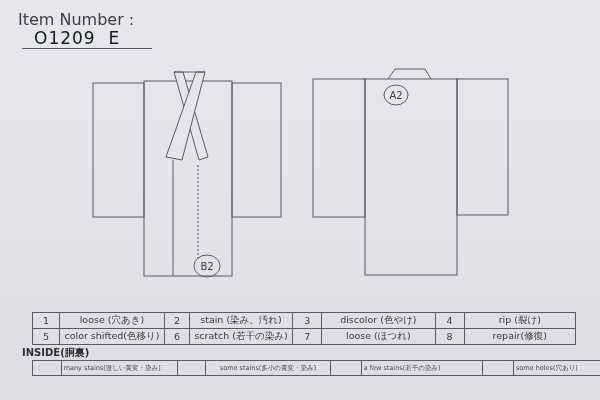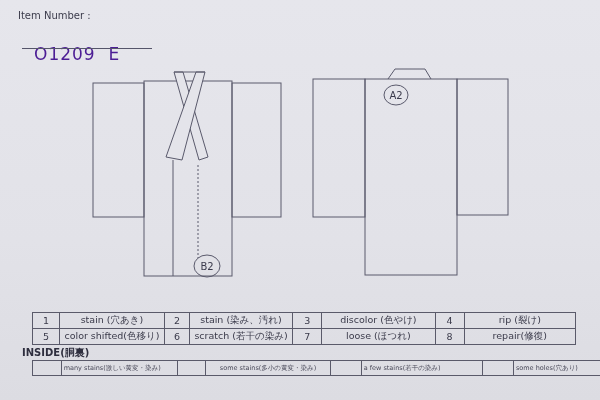--- a/index.html
+++ b/index.html
@@ -1,19 +1,19 @@
 <!DOCTYPE html>
 <html><head>
 <meta charset="utf-8">
 <style>
   html,body{margin:0;padding:0;}
   body{width:600px;height:400px;overflow:hidden;background:#e4e4ea;font-family:"DejaVu Sans",sans-serif;color:#3a3a48;position:relative;}
   .paper{position:absolute;left:0;top:0;width:600px;height:400px;background:linear-gradient(180deg,#e6e6ec 0%,#e2e2e8 60%,#dcdce2 100%);}
-  .item-label{position:absolute;left:18px;top:10px;font-size:10px;color:#3c3c4c;}
-  .item-number{position:absolute;left:34px;top:44px;font-size:17px;letter-spacing:1px;color:#4c1d95;}
+  .item-label{position:absolute;left:18px;top:10px;font-size:16px;color:#3c3c4c;}
+  .item-number{position:absolute;left:34px;top:28px;font-size:17px;letter-spacing:1px;color:#0f172a;}
   .item-line{position:absolute;left:22px;top:48px;width:130px;height:1px;background:#55556a;}
   svg.drawing{position:absolute;left:0;top:0;}
   .tbl{position:absolute;border-collapse:collapse;font-size:9.5px;color:#3a3a4a;}
   .tbl td{border:1px solid #5a5a6a;height:15px;padding:0 3px;text-align:center;white-space:nowrap;}
   .inside-title{position:absolute;left:22px;top:346px;font-size:10px;color:#2e2e3e;font-weight:bold;}
   .tbl2{position:absolute;border-collapse:collapse;font-size:6.5px;color:#4a4a5a;}
   .tbl2 td{border:1px solid #5a5a6a;height:14px;padding:0 2px;text-align:left;white-space:nowrap;}
 </style>
 </head>
 <body>
@@ -60,21 +60,21 @@
     <col style="width:24px">
       <col style="width:100px">
     <col style="width:28px">
       <col style="width:110px">
     <col style="width:28px">
       <col style="width:108px">
   </colgroup>
   <tbody>
       <tr>
     <td>1</td>
-    <td>stain (穴あき)</td>
+    <td>loose (穴あき)</td>
     <td>2</td>
     <td>stain (染み、汚れ)</td>
     <td>3</td>
     <td>discolor (色やけ)</td>
     <td>4</td>
     <td>rip (裂け)</td>
   </tr>
   <tr>
     <td>5</td>
     <td>color shifted(色移り)</td>

